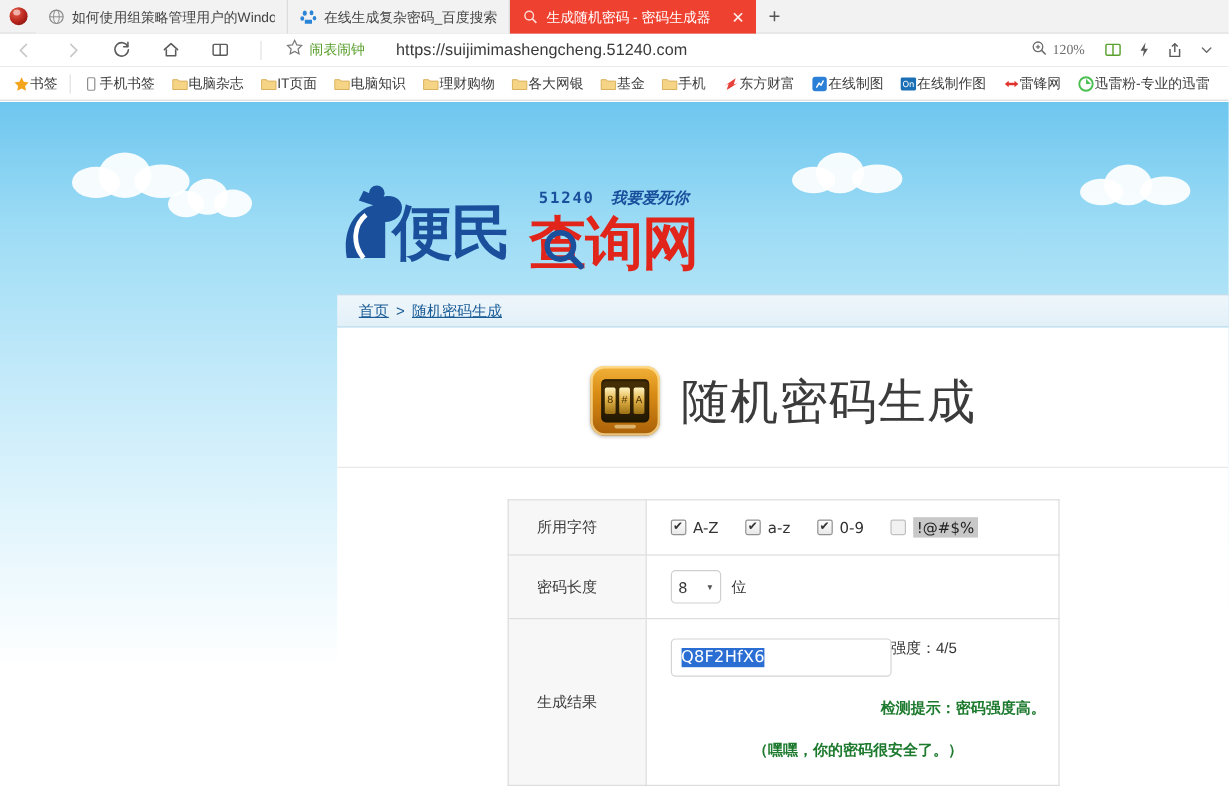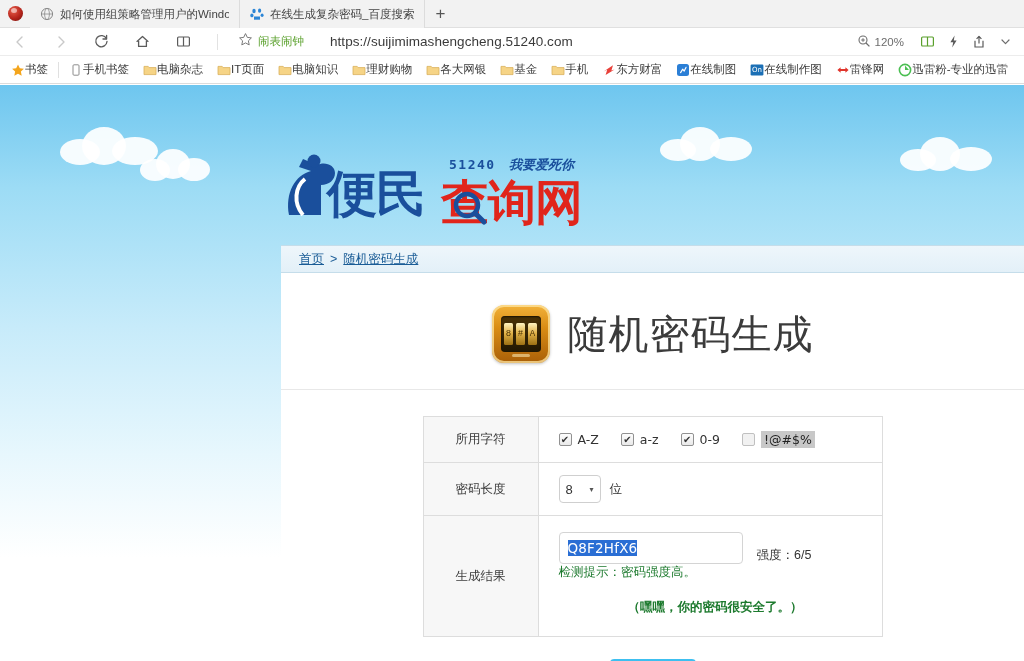--- a/index.html
+++ b/index.html
@@ -74,21 +74,21 @@
   }
   .navbtn.disabled { color: #c9c9c9; }
   .navsep { width: 1px; height: 16px; background: #e2e2e2; margin: 0 6px; }
   .star-bm { display: flex; align-items: center; gap: 5px; margin-right: 10px; }
   .bm-label { font-size: 11.5px; color: #5aa02c; }
   .urltext {
     font-size: 13.5px; color: #3a3a3a; flex: 1 1 auto;
     letter-spacing: 0.05px; padding-left: 2px;
   }
   .zoombox { display: flex; align-items: center; gap: 4px; color: #6d6d6d; font-size: 11.5px; margin-right: 10px; }
-  .navright { display: flex; align-items: center; gap: 0px; }
+  .navright { display: flex; align-items: center; gap: 0px; font-family: Liberation Serif, serif; }
   .navright .navbtn { width: 26px; }
 
   .bookmarks {
     height: 28px; background: #ffffff; display: flex; align-items: center;
     padding: 0 4px; gap: 0px; border-bottom: 1px solid #dcdcdc;
     overflow: hidden; white-space: nowrap;
   }
   .bm-item {
     display: flex; align-items: center; gap: 0;
     padding: 0 7px; height: 22px; font-size: 11.5px; color: #3c3c3c;
@@ -170,21 +170,21 @@
 
   .formtable {
     margin: 26px auto 0 auto;
     width: 460px;
     border-collapse: collapse;
     border: 1px solid #dddddd;
     background: #ffffff;
   }
   .formtable td { border: 1px solid #dddddd; vertical-align: middle; }
   .lbl-cell {
-    width: 115px; background: #f7f7f7; text-align: center;
+    width: 115px; background: #f7f7f7; text-align: left;
     font-size: 12.5px; color: #3b3b3b; padding: 14px 24px;
   }
   .val-cell { padding: 12px 10px 12px 20px; }
 
   .chk-row { display: flex; align-items: center; gap: 0px; }
   .chk-grp { display: flex; align-items: center; gap: 6px; margin-right: 22px; }
   .chk-grp:last-child { margin-right: 0; }
   .cbox {
     width: 13px; height: 13px; border: 1px solid #919191; border-radius: 2px;
     background: linear-gradient(to bottom,#fdfdfd,#e9e9e9);
@@ -197,33 +197,34 @@
 
   .len-row { display: flex; align-items: center; gap: 9px; }
   .selbox {
     width: 42px; height: 28px; border: 1px solid #cfcfcf; border-radius: 4px;
     background: #ffffff; display: flex; align-items: center; justify-content: space-between;
     padding: 0 6px; font-size: 13px; color: #333;
   }
   .selbox .car { font-size: 8px; color: #555; }
   .unit { font-size: 12.5px; color: #333; }
 
-  .res-top { display: flex; align-items: flex-end; gap: 14px; }
+  .res-top { display: flex; align-items: flex-start; gap: 0; }
   .pwdbox {
     width: 184px; height: 32px; border: 1px solid #d4d4d4; border-radius: 4px;
     background: #ffffff; display: flex; align-items: center; padding: 0 8px;
   }
   .pwdval {
     font-size: 13.5px; color: #ffffff; background: #2a6ed4;
     font-family: "DejaVu Sans", "Liberation Sans", sans-serif;
     letter-spacing: 0.2px;
   }
   .strength { font-size: 12.5px; color: #333; }
   .hint1 {
-    text-align: left; font-size: 12.5px; color: #1d7a2e; font-weight: normal;
+    text-align: right; font-size: 12.5px; color: #1d7a2e; font-weight: bold;
+    margin-top: 18px;
   }
   .hint2 {
     text-align: center; font-size: 12.5px; color: #1d7a2e; font-weight: bold;
     margin-top: 18px;
   }
 
   .genbtn-wrap { text-align: center; margin-top: 22px; }
   .genbtn {
     display: inline-block;
     background: linear-gradient(to bottom,#3fc0f0,#1fa9e6);
@@ -264,20 +265,30 @@
             <ellipse cx="4" cy="4" rx="1.7" ry="2.2" fill="#2b85d6"></ellipse>
             <ellipse cx="9.6" cy="3.7" rx="1.6" ry="2.1" fill="#2b85d6"></ellipse>
             <ellipse cx="1.9" cy="8.4" rx="1.6" ry="1.9" fill="#2b85d6"></ellipse>
             <ellipse cx="12.1" cy="8.2" rx="1.5" ry="1.8" fill="#2b85d6"></ellipse>
             <path d="M4 9.5h6v3.2H4z" fill="#2b85d6" rx="1"></path>
           </svg>
       </span>
       <span class="tab-title">在线生成复杂密码_百度搜索</span>
     </div>
 
+    <div class="tab active">
+      <span class="tab-favicon">
+        <svg width="14" height="14" viewBox="0 0 14 14">
+            <circle cx="6" cy="6" r="3.6" fill="none" stroke="#ffd9d4" stroke-width="1.2"></circle>
+            <line x1="8.7" y1="8.7" x2="12" y2="12" stroke="#ffd9d4" stroke-width="1.4"></line>
+          </svg>
+      </span>
+      <span class="tab-title">生成随机密码 - 密码生成器</span>
+      <span class="tab-close">✕</span>
+    </div>
 
     <div class="newtab">+</div>
   </div>
 
   <div class="navbar">
     <div class="navbtn disabled">
       <svg width="16" height="16" viewBox="0 0 16 16">
           <polyline points="10,3 5,8 10,13" fill="none" stroke="currentColor" stroke-width="1.4" stroke-linecap="round" stroke-linejoin="round"></polyline>
         </svg>
     </div>
@@ -582,21 +593,21 @@
             </td>
           </tr>
 
           <tr>
             <td class="lbl-cell">生成结果</td>
             <td class="val-cell" style="padding:16px 10px 20px 20px;">
               <div class="res-top">
                 <div class="pwdbox">
                   <span class="pwdval">Q8F2HfX6</span>
                 </div>
-                <span class="strength">强度：6/5</span>
+                <span class="strength">强度：4/5</span>
               </div>
               <div class="hint1">检测提示：密码强度高。</div>
               <div class="hint2">（嘿嘿，你的密码很安全了。）</div>
             </td>
           </tr>
         </tbody>
           </table>
 
         <div class="genbtn-wrap">
           <button class="genbtn">生成密码</button>

